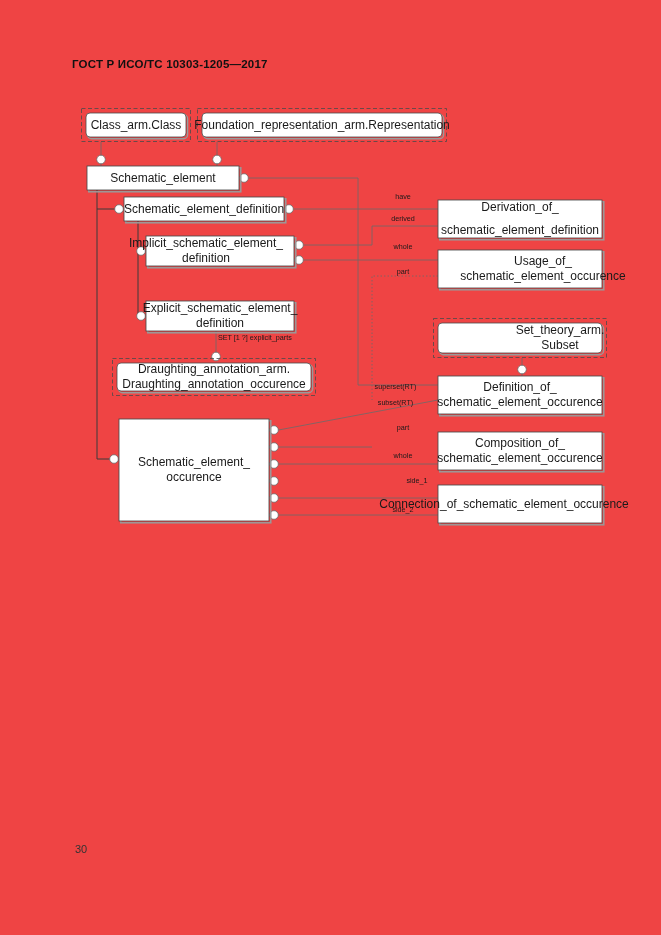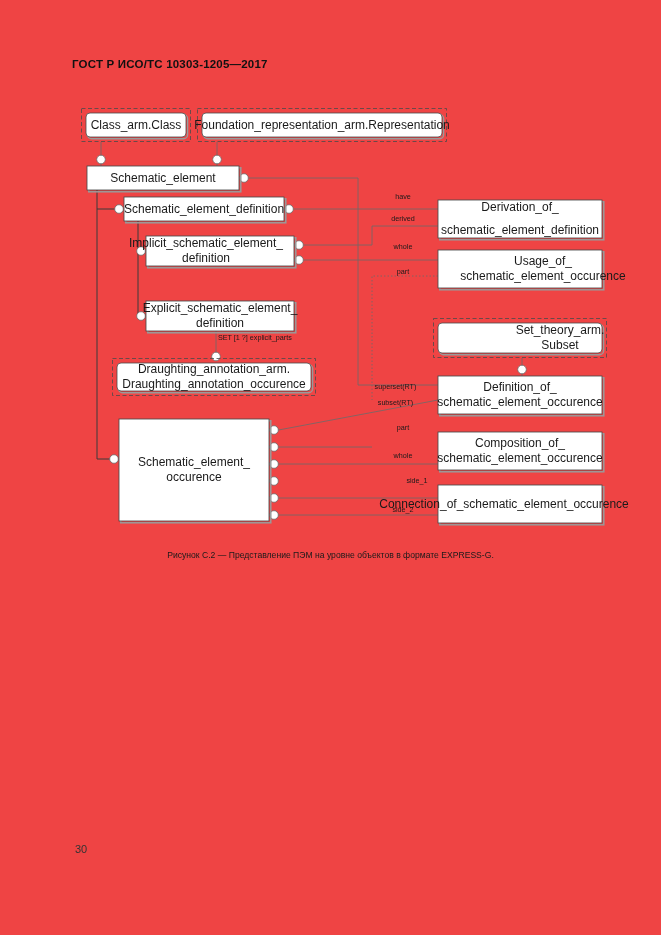--- a/index.html
+++ b/index.html
@@ -214,17 +214,16 @@
       <div class="edge-label" style="left: 373px; top: 267px; width: 60px;">part</div>
       <div class="edge-label" style="left: 358px; top: 382px; width: 75px;">superset(RT)</div>
       <div class="edge-label" style="left: 358px; top: 398px; width: 75px;">subset(RT)</div>
       <div class="edge-label" style="left: 373px; top: 423px; width: 60px;">part</div>
       <div class="edge-label" style="left: 373px; top: 451px; width: 60px;">whole</div>
       <div class="edge-label" style="left: 387px; top: 476px; width: 60px;">side_1</div>
       <div class="edge-label" style="left: 373px; top: 505px; width: 60px;">side_2</div>
       <div class="edge-label" style="left: 218px; top: 333px; width: 100px; text-align: left;">SET [1 ?] explicit_parts</div>
     </div>
 
-  <div class="figure-caption">Рисунок С.2 — Представление ПЭМ на уровне объектов в формате EXPRESS-G.</div>
 
   <div class="page-number">30</div>
 
 </div>
 
 </body></html>

